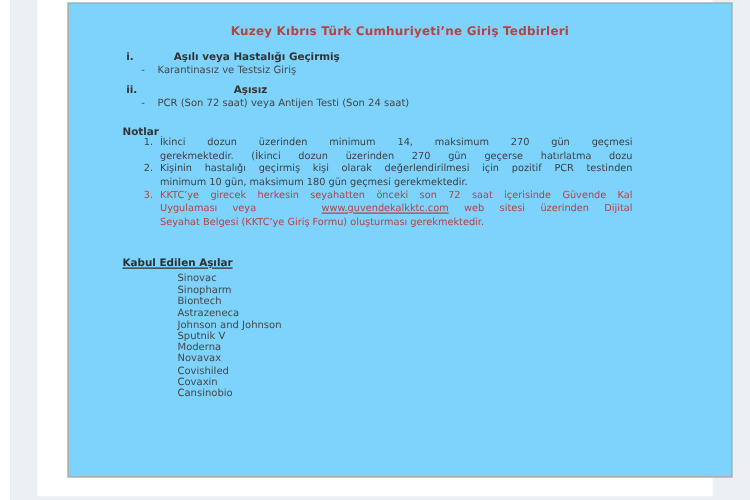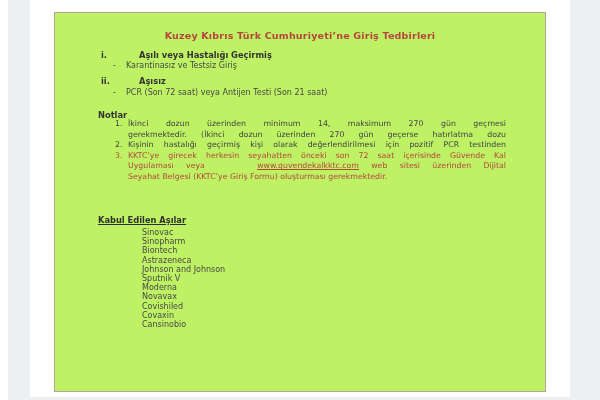--- a/index.html
+++ b/index.html
@@ -1,20 +1,20 @@
 <!DOCTYPE html>
 <html><head>
 <meta charset="utf-8">
 <style>
   html,body{margin:0;padding:0;}
   body{font-family:"DejaVu Sans","Liberation Sans",sans-serif;background:#ffffff;}
   .viewer{position:relative;width:600px;height:400px;background:#edf0f2;overflow:hidden;}
   .edge-sliver{position:absolute;left:0;top:0;width:8px;height:400px;background:#ffffff;}
   .img-area{position:absolute;left:30px;top:0;width:540px;height:397px;background:#ffffff;}
-  .page{position:absolute;left:54px;top:12px;width:490px;height:378px;background:#bef264;border:1px solid #b6a59d;}
+  .page{position:absolute;left:54px;top:2px;width:490px;height:378px;background:#7dd3fc;border:1px solid #b6a59d;padding-left:40px;}
   .title{position:absolute;left:0;top:17px;width:100%;text-align:center;font-size:9.5px;font-weight:bold;color:#b5443e;letter-spacing:0.2px;}
   .sec-row{position:absolute;display:flex;color:#333333;font-size:8.3px;font-weight:bold;line-height:11px;}
   .sec-row .numeral{width:38px;}
   .bullet-row{position:absolute;display:flex;color:#474747;font-size:8px;line-height:11px;}
   .bullet-row .dash{width:13px;}
   .notlar{position:absolute;left:43px;top:97px;font-size:8.3px;font-weight:bold;color:#333333;}
   .notes{position:absolute;left:60px;top:106px;width:391px;font-size:7.8px;color:#3f3f3f;}
   .note{display:flex;}
   .note-num{width:13px;flex:0 0 13px;line-height:10.6px;}
   .note-lines{flex:1;min-width:0;}
@@ -39,43 +39,44 @@
 
     <div class="sec-row" style="left:46px;top:37px;">
       <span class="numeral">i.</span>
       <span>Aşılı veya Hastalığı Geçirmiş</span>
     </div>
     <div class="bullet-row" style="left:58px;top:47px;">
       <span class="dash">-</span>
       <span>Karantinasız ve Testsiz Giriş</span>
     </div>
 
-    <div class="sec-row" style="left:46px;top:63px;">
+    <div class="sec-row" style="left:46px;top:63px;gap:48px;">
       <span class="numeral">ii.</span>
       <span>Aşısız</span>
     </div>
     <div class="bullet-row" style="left:58px;top:73.5px;">
       <span class="dash">-</span>
-      <span>PCR (Son 72 saat) veya Antijen Testi (Son 21 saat)</span>
+      <span>PCR (Son 72 saat) veya Antijen Testi (Son 24 saat)</span>
     </div>
 
     <div class="notlar">Notlar</div>
 
     <div class="notes">
       <div class="note">
         <div class="note-num">1.</div>
         <div class="note-lines">
           <div class="jline">İkinci dozun üzerinden minimum 14, maksimum 270 gün geçmesi</div>
           <div class="jline">gerekmektedir. (İkinci dozun üzerinden 270 gün geçerse hatırlatma dozu</div>
         </div>
       </div>
       <div class="note">
         <div class="note-num">2.</div>
         <div class="note-lines">
           <div class="jline">Kişinin hastalığı geçirmiş kişi olarak değerlendirilmesi için pozitif PCR testinden</div>
+          <div class="jline jlast">minimum 10 gün, maksimum 180 gün geçmesi gerekmektedir.</div>
         </div>
       </div>
       <div class="note red">
         <div class="note-num">3.</div>
         <div class="note-lines">
           <div class="jline">KKTC’ye girecek herkesin seyahatten önceki son 72 saat içerisinde Güvende Kal</div>
           <div class="jline"><span>Uygulaması veya </span><span class="lnk">www.guvendekalkktc.com</span><span> web sitesi üzerinden </span><span class="b">Dijital</span></div>
           <div class="jline jlast"><span class="b">Seyahat Belgesi</span><span> (KKTC’ye Giriş Formu) oluşturması gerekmektedir.</span></div>
         </div>
       </div>

